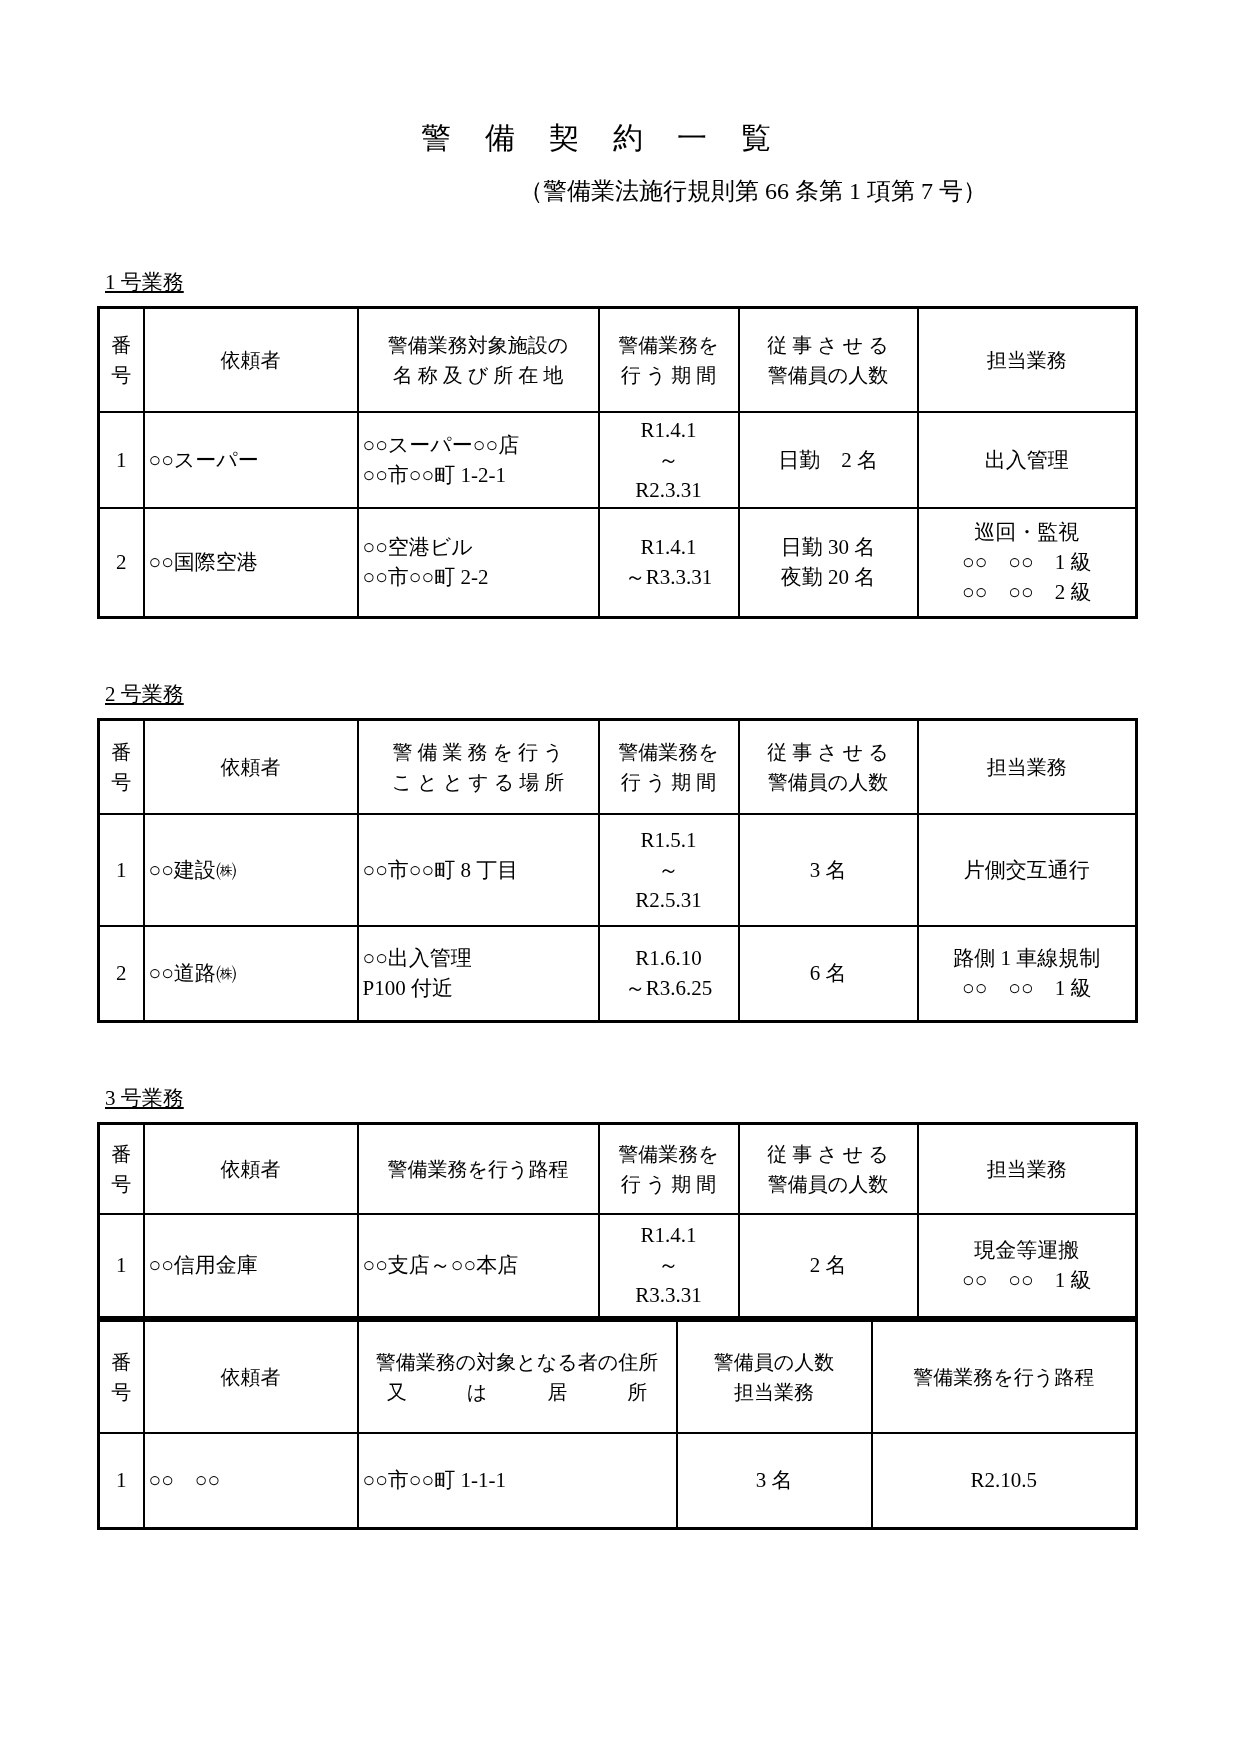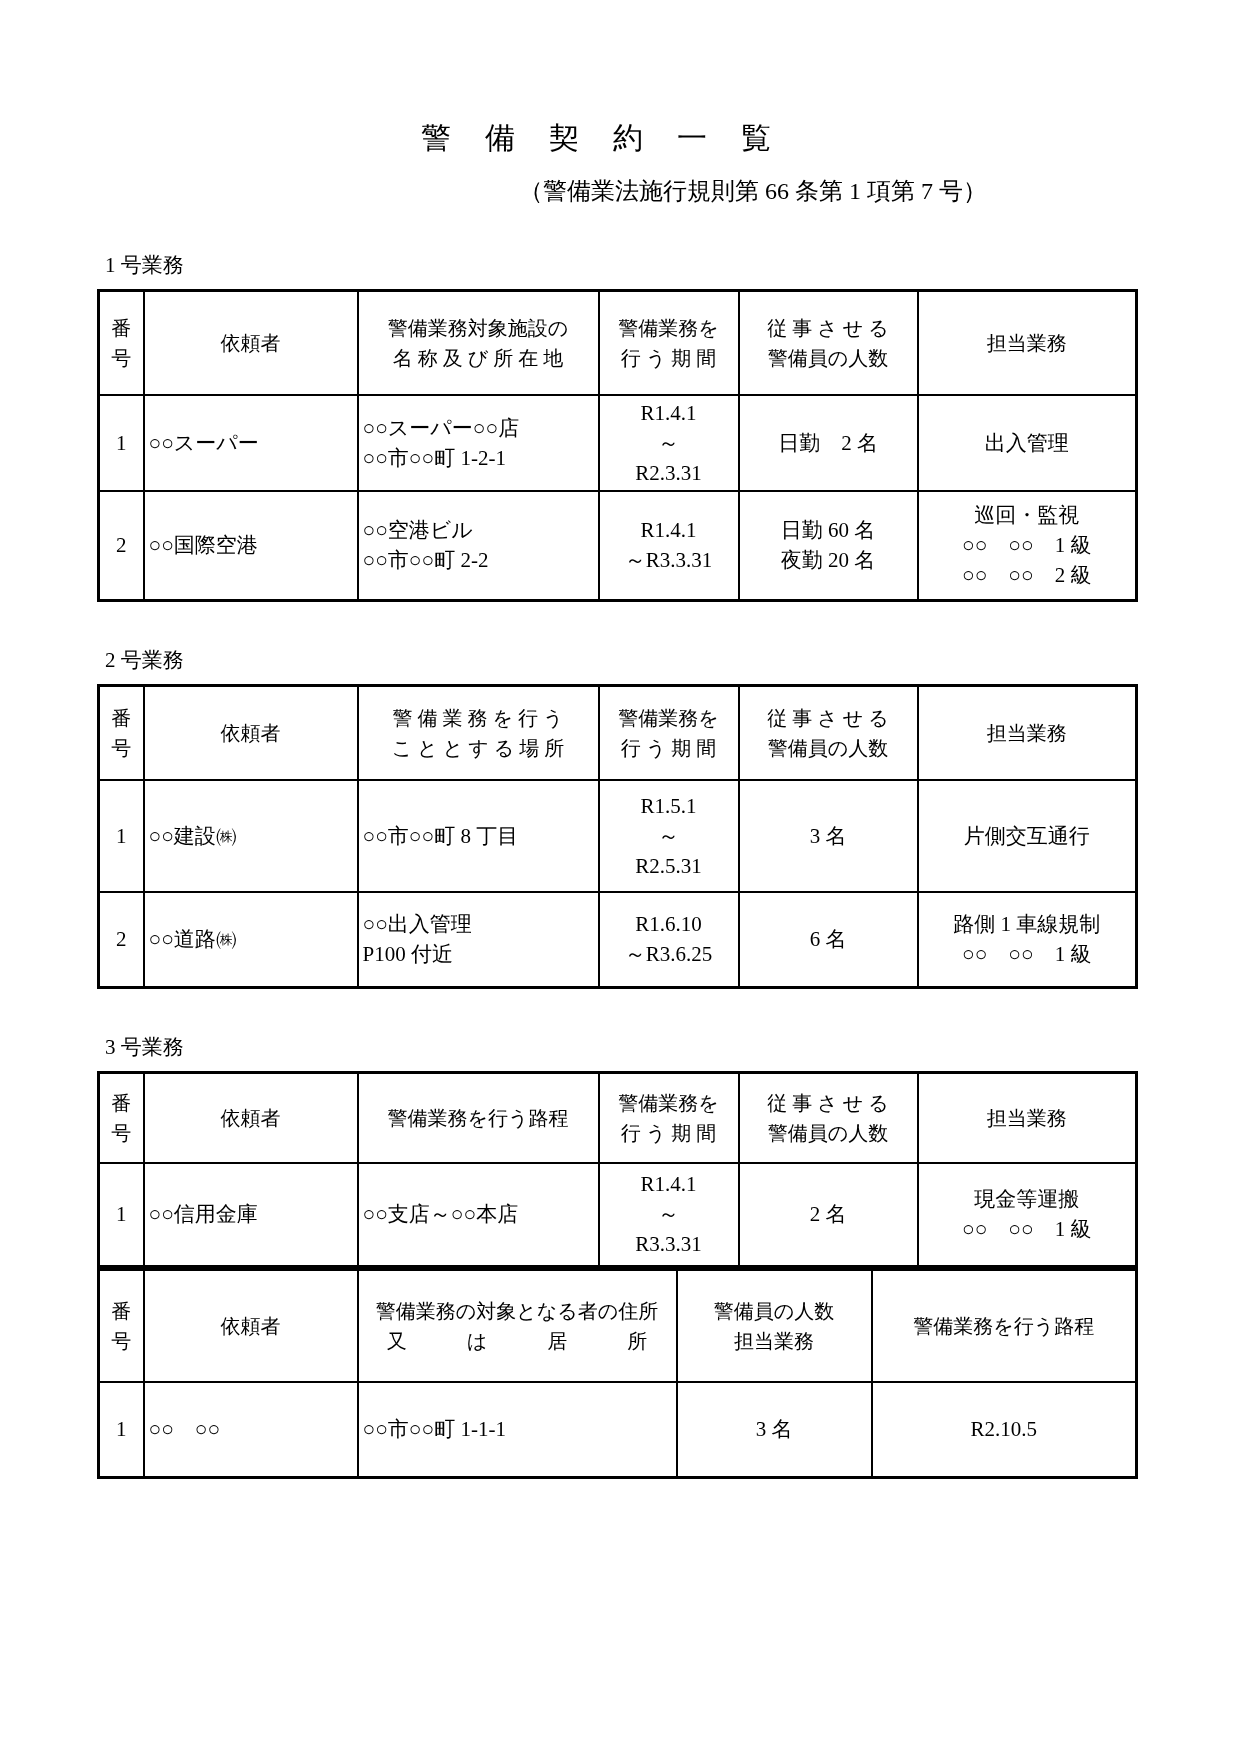--- a/index.html
+++ b/index.html
@@ -29,22 +29,23 @@
     font-family: Liberation Serif, serif;
   }
   .doc-subtitle {
     text-align: right;
     padding-right: 148px;
     font-size: 24px;
     margin-top: 16px;
   }
   .section-label {
     font-size: 21px;
-    margin: 44px 0 10px 8px;
+    margin: 61px 0 10px 8px;
     white-space: pre-line;
+    text-decoration: underline;
   }
   .section:first-of-type .section-label { margin-top: 34px; }
   table {
     border-collapse: collapse;
     border: 3px solid #000000;
     table-layout: fixed;
     width: 1038px;
   }
   th, td {
     border: 2px solid #000000;
@@ -107,21 +108,21 @@
               <td>日勤　2 名</td>
               <td>出入管理</td>
             </tr>
             <tr style="height: 110px;">
               <td>2</td>
               <td class="al">○○国際空港</td>
               <td class="al">○○空港ビル
 ○○市○○町 2-2</td>
               <td>R1.4.1
 ～R3.3.31</td>
-              <td>日勤 60 名
+              <td>日勤 30 名
 夜勤 20 名</td>
               <td>巡回・監視
 ○○　○○　1 級
 ○○　○○　2 級</td>
             </tr>
           </tbody>
         </table>
     </div>
 
     <div class="section">

